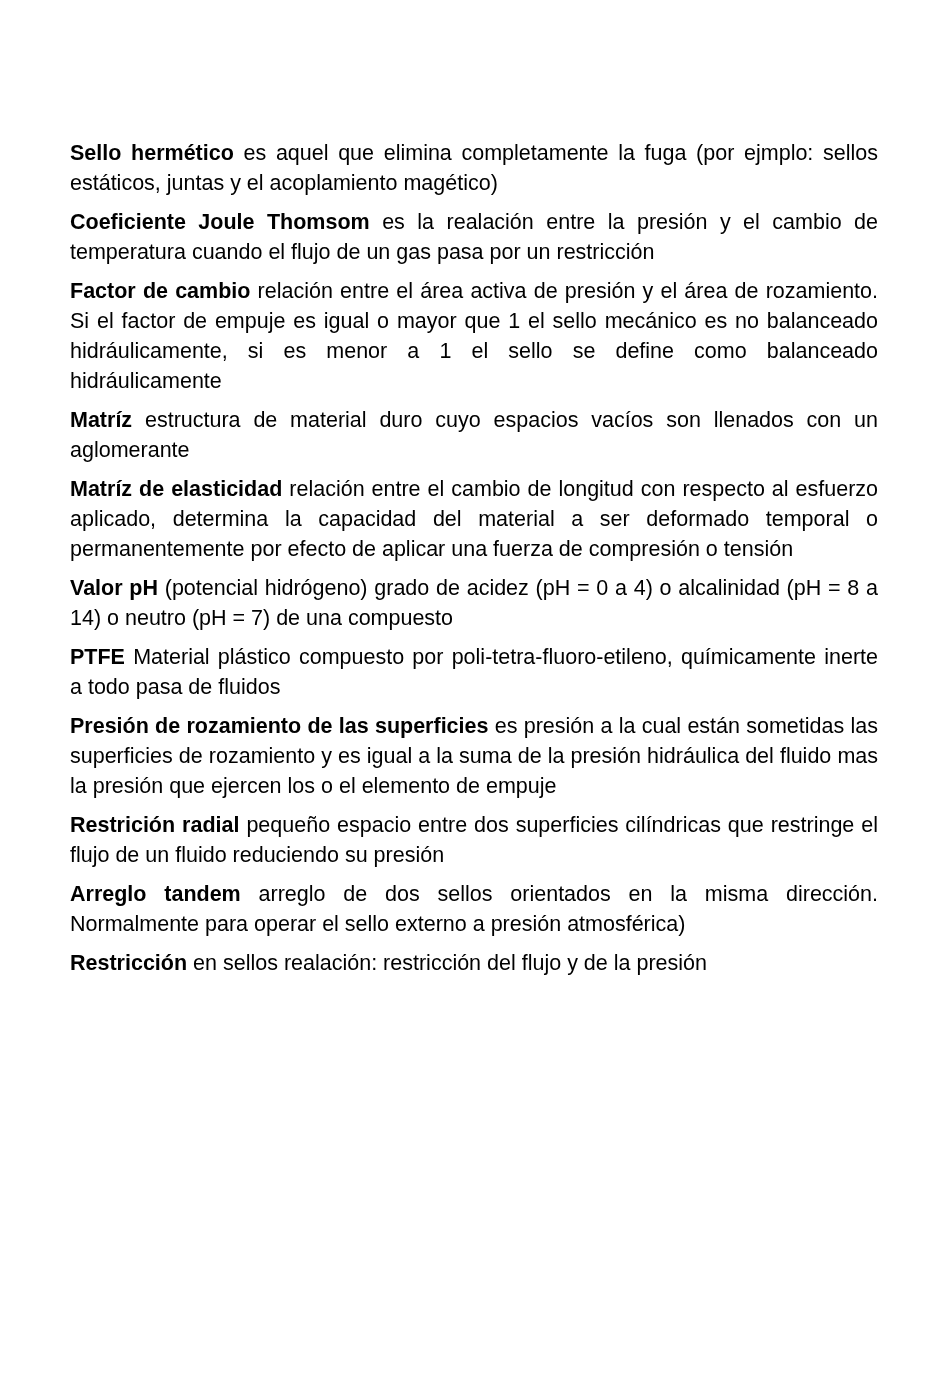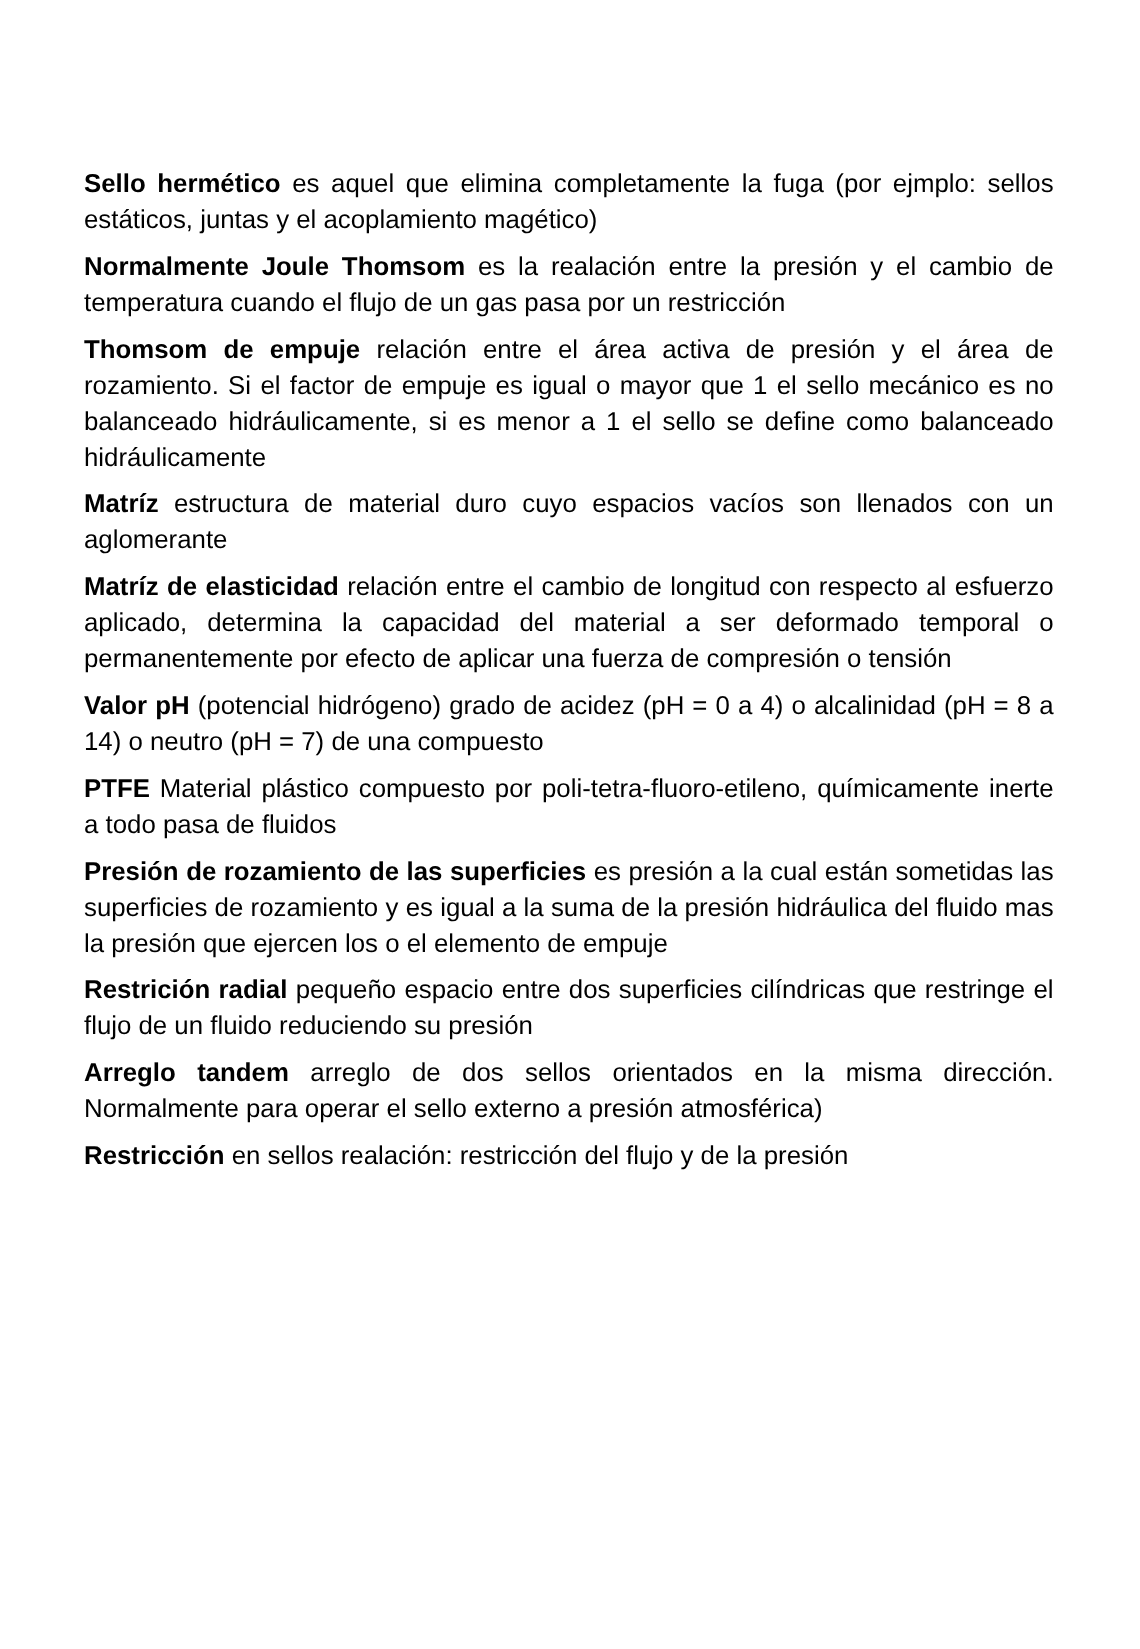--- a/index.html
+++ b/index.html
@@ -50,22 +50,22 @@
   .entry .def {
     font-weight: normal;
   }
 </style>
 </head>
 <body>
 
 <div class="page">
   <div class="content">
       <p class="entry"><span class="term">Sello hermético</span><span class="def"> es aquel que elimina completamente la fuga (por ejmplo: sellos estáticos, juntas y el acoplamiento magético)</span></p>
-      <p class="entry"><span class="term">Normalmente Joule Thomsom</span><span class="def"> es la realación entre la presión y el cambio de temperatura cuando el flujo de un gas pasa por un restricción</span></p>
-      <p class="entry"><span class="term">Thomsom de empuje</span><span class="def"> relación entre el área activa de presión y el área de rozamiento. Si el factor de empuje es igual o mayor que 1 el sello mecánico es no balanceado hidráulicamente, si es menor a 1 el sello se define como balanceado hidráulicamente</span></p>
+      <p class="entry"><span class="term">Coeficiente Joule Thomsom</span><span class="def"> es la realación entre la presión y el cambio de temperatura cuando el flujo de un gas pasa por un restricción</span></p>
+      <p class="entry"><span class="term">Factor de cambio</span><span class="def"> relación entre el área activa de presión y el área de rozamiento. Si el factor de empuje es igual o mayor que 1 el sello mecánico es no balanceado hidráulicamente, si es menor a 1 el sello se define como balanceado hidráulicamente</span></p>
       <p class="entry"><span class="term">Matríz</span><span class="def"> estructura de material duro cuyo espacios vacíos son llenados con un aglomerante</span></p>
       <p class="entry"><span class="term">Matríz de elasticidad</span><span class="def"> relación entre el cambio de longitud con respecto al esfuerzo aplicado, determina la capacidad del material a ser deformado temporal o permanentemente por efecto de aplicar una fuerza de compresión o tensión</span></p>
       <p class="entry"><span class="term">Valor pH</span><span class="def"> (potencial hidrógeno) grado de acidez (pH = 0 a 4) o alcalinidad (pH = 8 a 14) o neutro (pH = 7) de una compuesto</span></p>
       <p class="entry"><span class="term">PTFE</span><span class="def"> Material plástico compuesto por poli-tetra-fluoro-etileno, químicamente inerte a todo pasa de fluidos</span></p>
       <p class="entry"><span class="term">Presión de rozamiento de las superficies</span><span class="def"> es presión a la cual están sometidas las superficies de rozamiento y es igual a la suma de la presión hidráulica del fluido mas la presión que ejercen los o el elemento de empuje</span></p>
       <p class="entry"><span class="term">Restrición radial</span><span class="def"> pequeño espacio entre dos superficies cilíndricas que restringe el flujo de un fluido reduciendo su presión</span></p>
       <p class="entry"><span class="term">Arreglo tandem</span><span class="def"> arreglo de dos sellos orientados en la misma dirección. Normalmente para operar el sello externo a presión atmosférica)</span></p>
       <p class="entry"><span class="term">Restricción</span><span class="def"> en sellos realación: restricción del flujo y de la presión</span></p>
     </div>
 </div>

